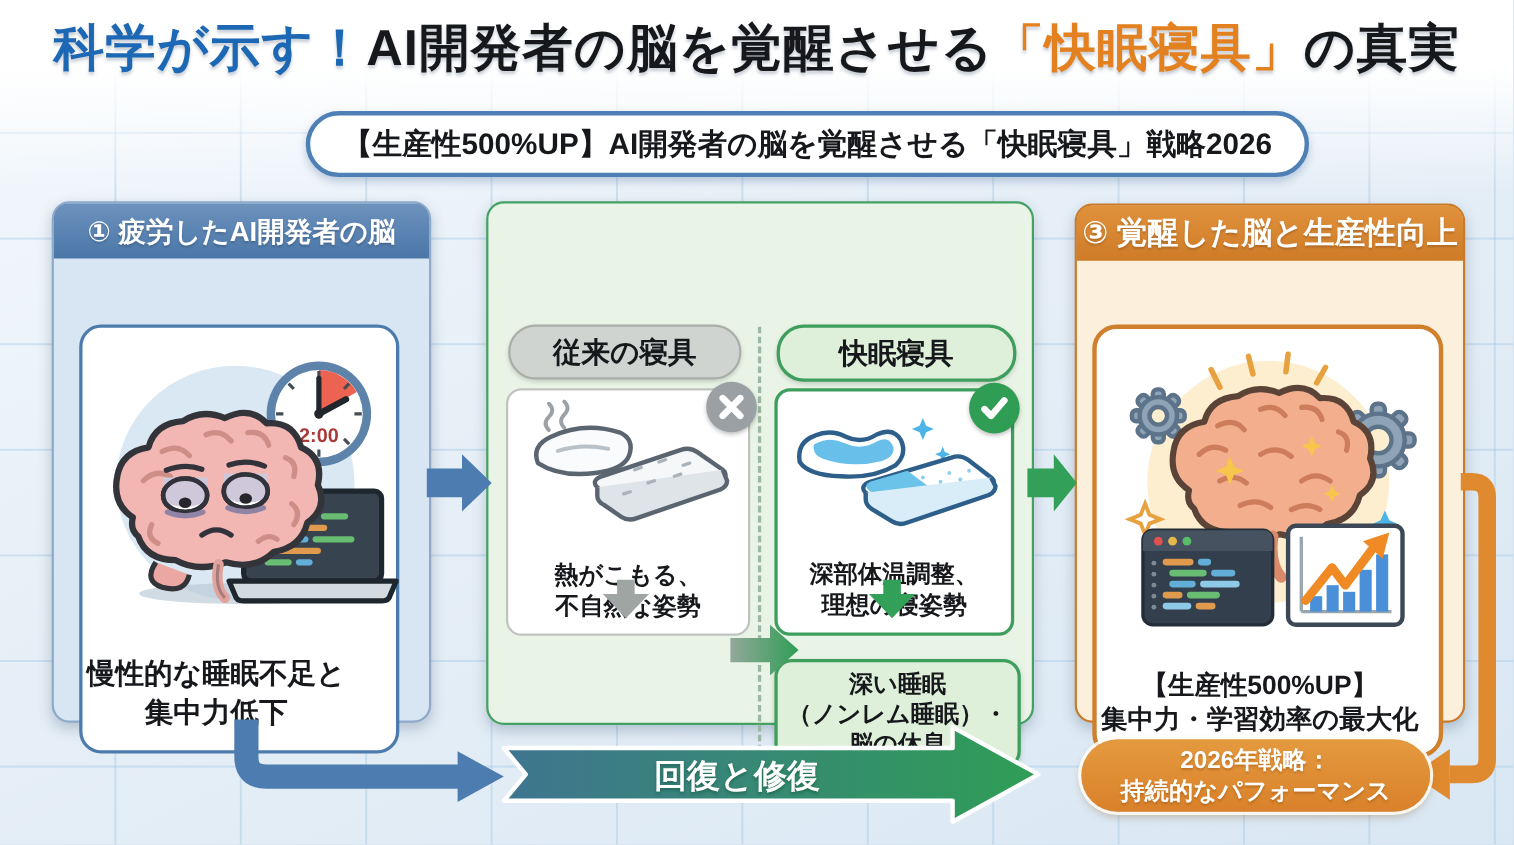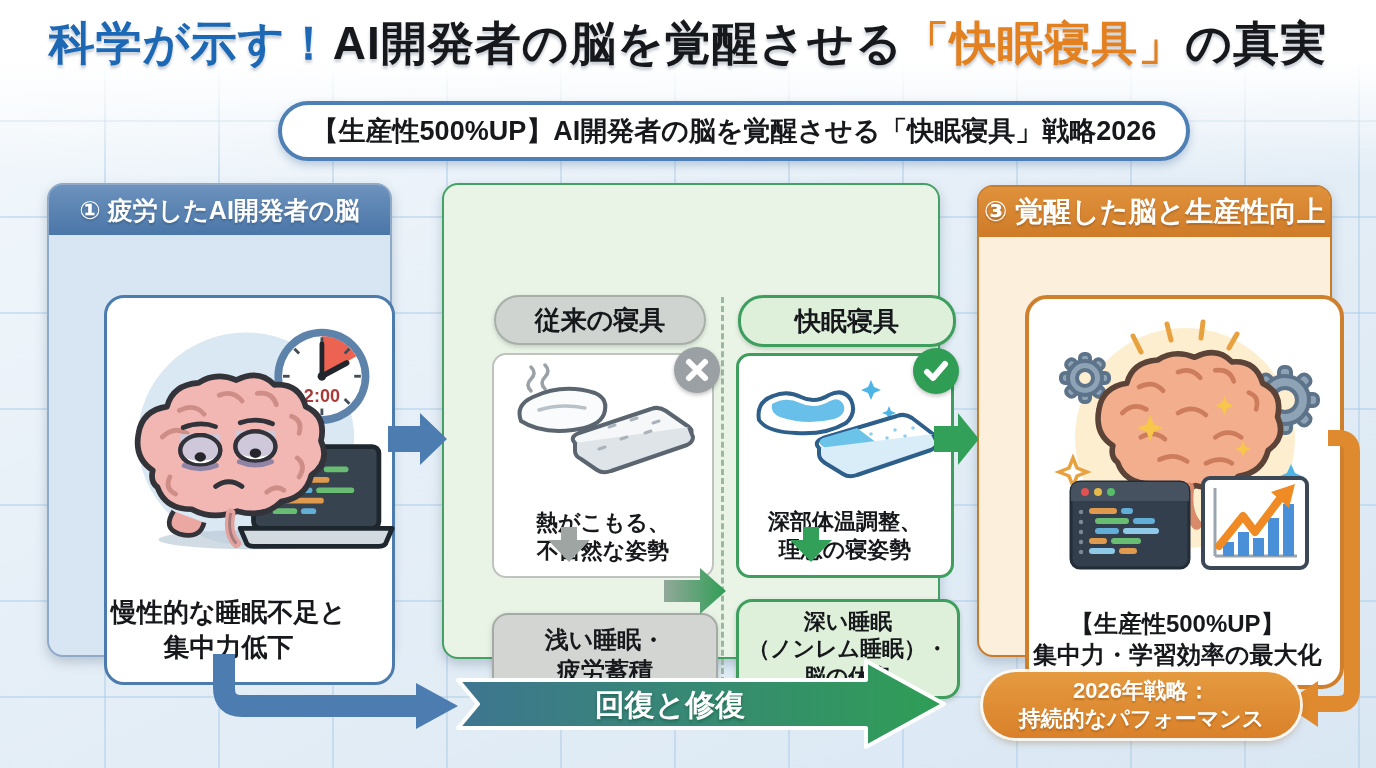--- a/index.html
+++ b/index.html
@@ -23,21 +23,21 @@
   .subtitle-wrap{position:absolute;left:0;top:101px;width:100%;text-align:center;z-index:2;padding-left:46px;}
   .subtitle{display:inline-block;background:#ffffff;border:4px solid #4e7fb5;border-radius:32px;
     padding:8px 30px;font-size:27px;font-weight:800;color:#16181c;
     box-shadow:0 4px 8px rgba(60,100,150,.30);}
 
   
   .panel{position:absolute;border-radius:16px;z-index:1;box-shadow:0 5px 12px rgba(60,85,115,.28);}
   .panel-header{height:50px;display:flex;align-items:center;justify-content:center;
     color:#fff;font-weight:800;border-radius:13px 13px 0 0;
     text-shadow:0 2px 2px rgba(0,0,0,.18);}
-  .panel-body{position:absolute;top:50px;left:0;right:0;bottom:0;border-radius:0 0 13px 13px;margin-left:32px;}
+  .panel-body{position:absolute;top:50px;left:0;right:0;bottom:0;border-radius:0 0 13px 13px;}
 
   .panel1{left:47px;top:183px;width:341px;height:470px;background:#d8e6f3;border:2px solid #8fa9c9;}
   .panel1 .panel-header{background:linear-gradient(180deg,#6d92bd,#4a76a8);font-size:25px;}
   .panel2{left:442px;top:183px;width:494px;height:472px;background:#e9f4e6;border:2px solid #43a163;}
   .panel2 .panel-header{background:linear-gradient(180deg,#58b077,#3d9c5e);font-size:27px;}
   .panel3{left:977px;top:185px;width:351px;height:468px;background:#fcefdb;border:2px solid #c87b2b;}
   .panel3 .panel-header{background:linear-gradient(180deg,#e0913b,#cf7b28);font-size:28px;}
 
   .card{position:absolute;background:#fff;display:flex;flex-direction:column;
     align-items:flex-start;justify-content:space-between;}
@@ -239,22 +239,20 @@
                 <circle cx="140" cy="74" r="1.8"></circle>
                 <circle cx="124" cy="70" r="1.8"></circle>
                 <circle cx="166" cy="64" r="1.8"></circle>
               </g>
           </g>
         </svg>
         <div class="subtext">深部体温調整、
 理想の寝姿勢</div>
       </div>
 
-      <div class="resultbox result-gray">浅い睡眠・
-疲労蓄積</div>
       <div class="resultbox result-green">深い睡眠
 （ノンレム睡眠）・
 脳の休息</div>
     </div>
   </div>
 
   <div class="panel panel3">
     <div class="panel-header">③ 覚醒した脳と生産性向上</div>
     <div class="panel-body">
       <div class="card card3">

